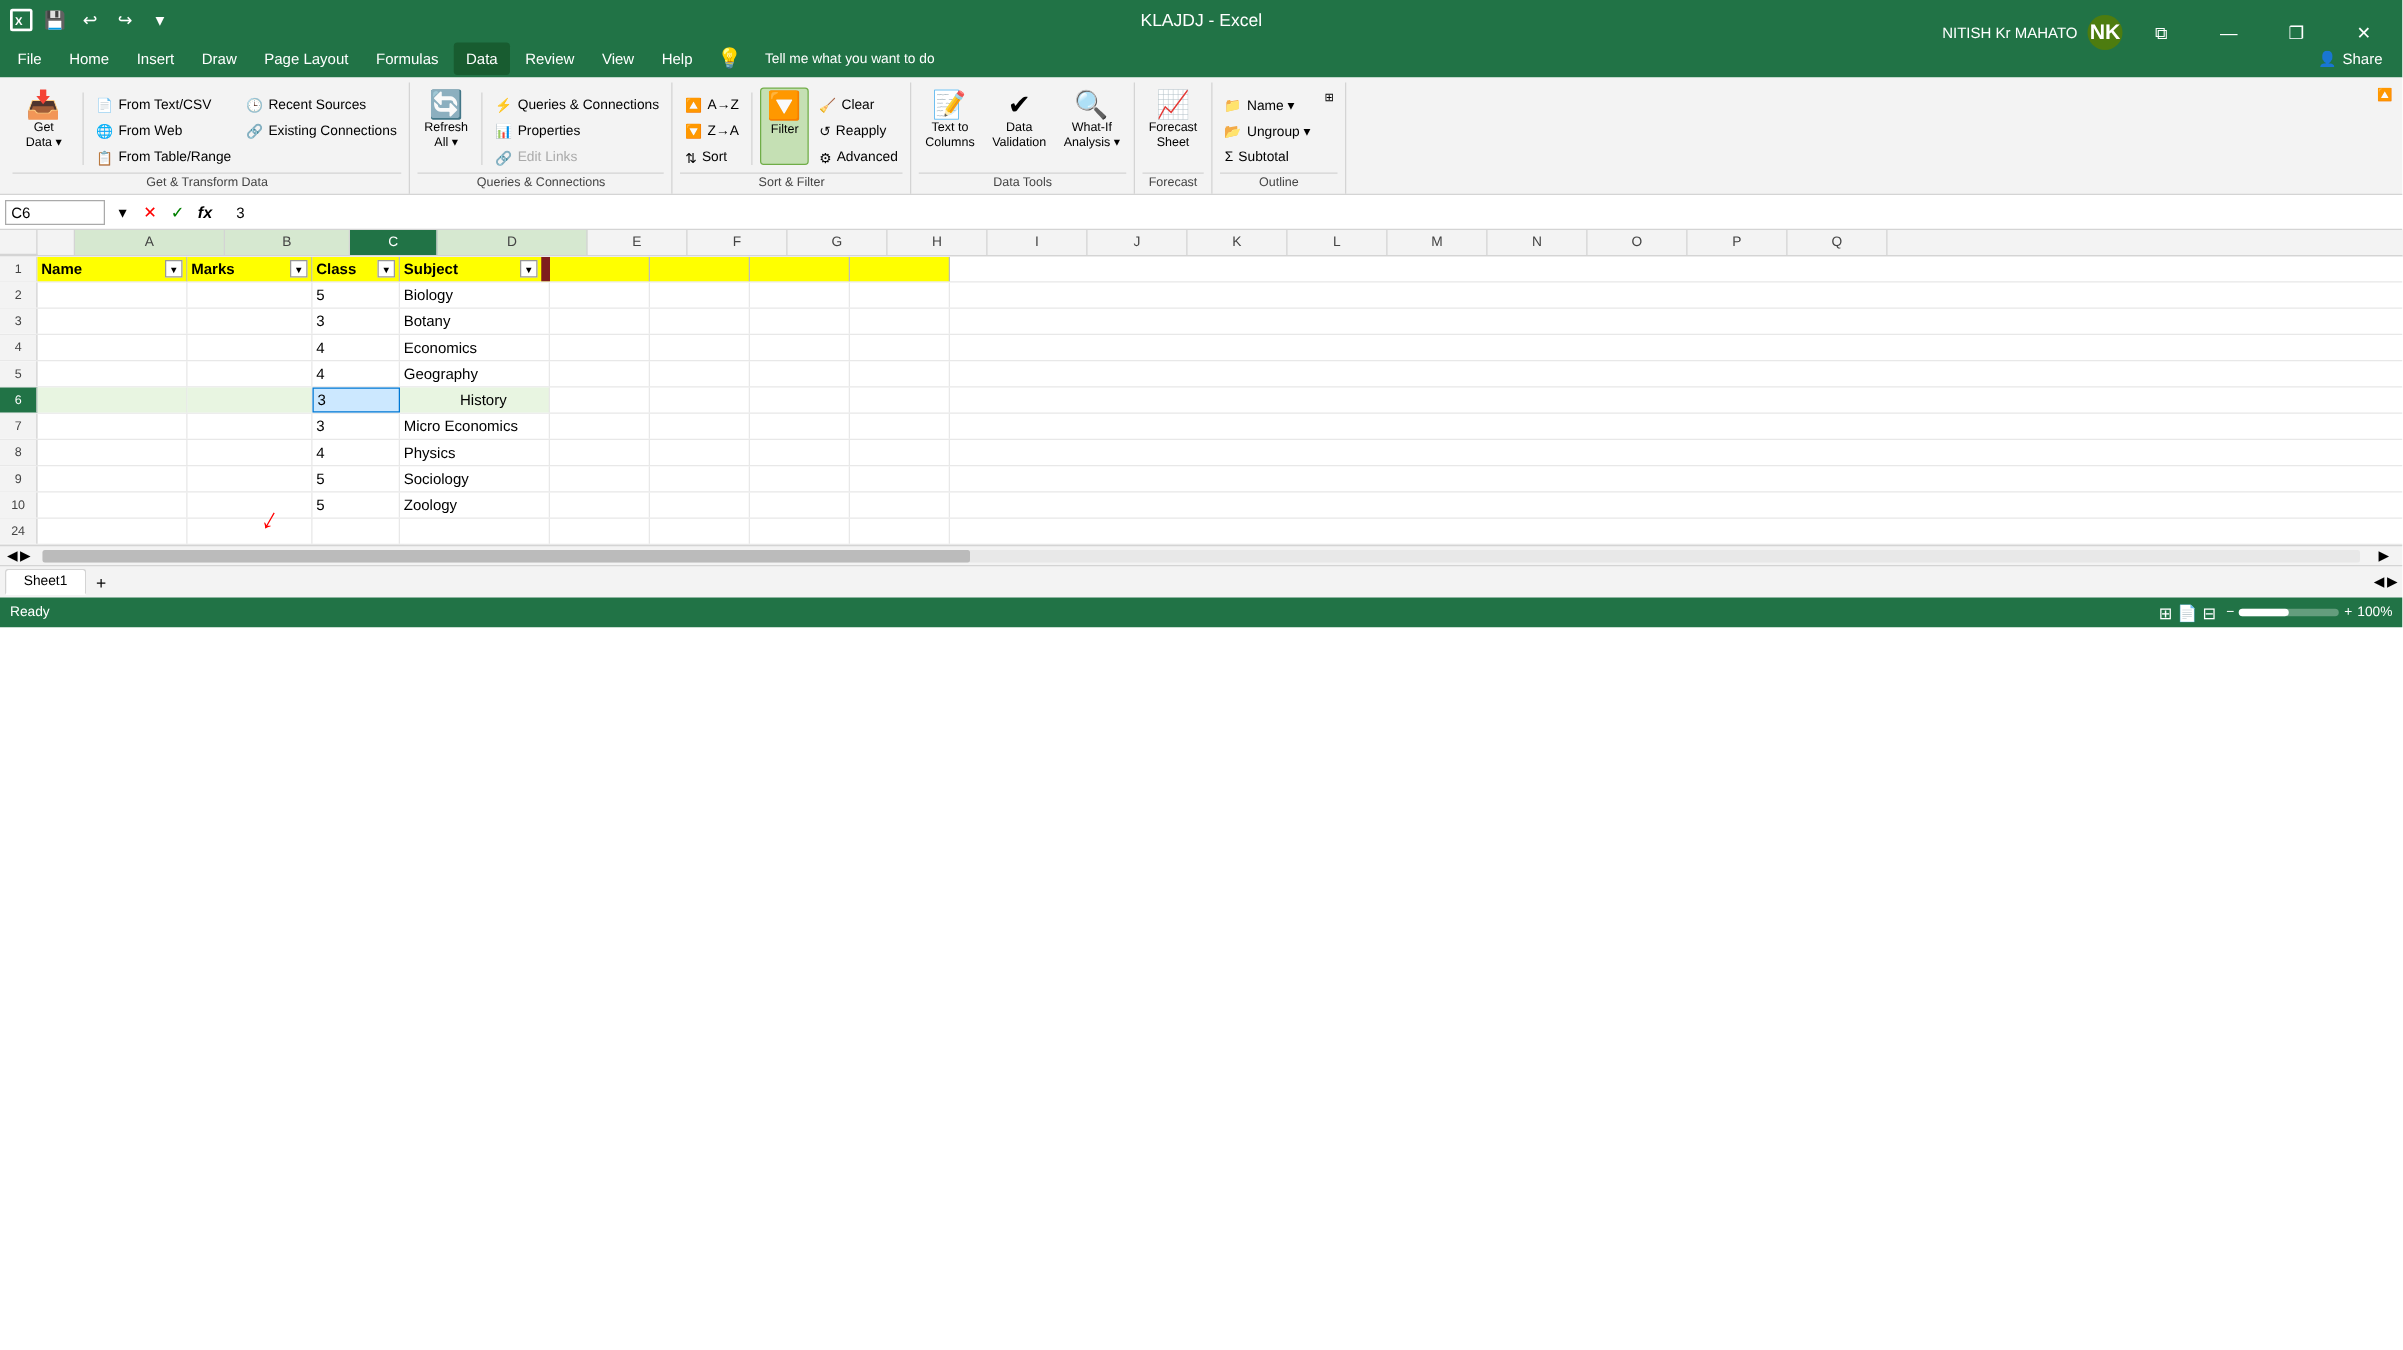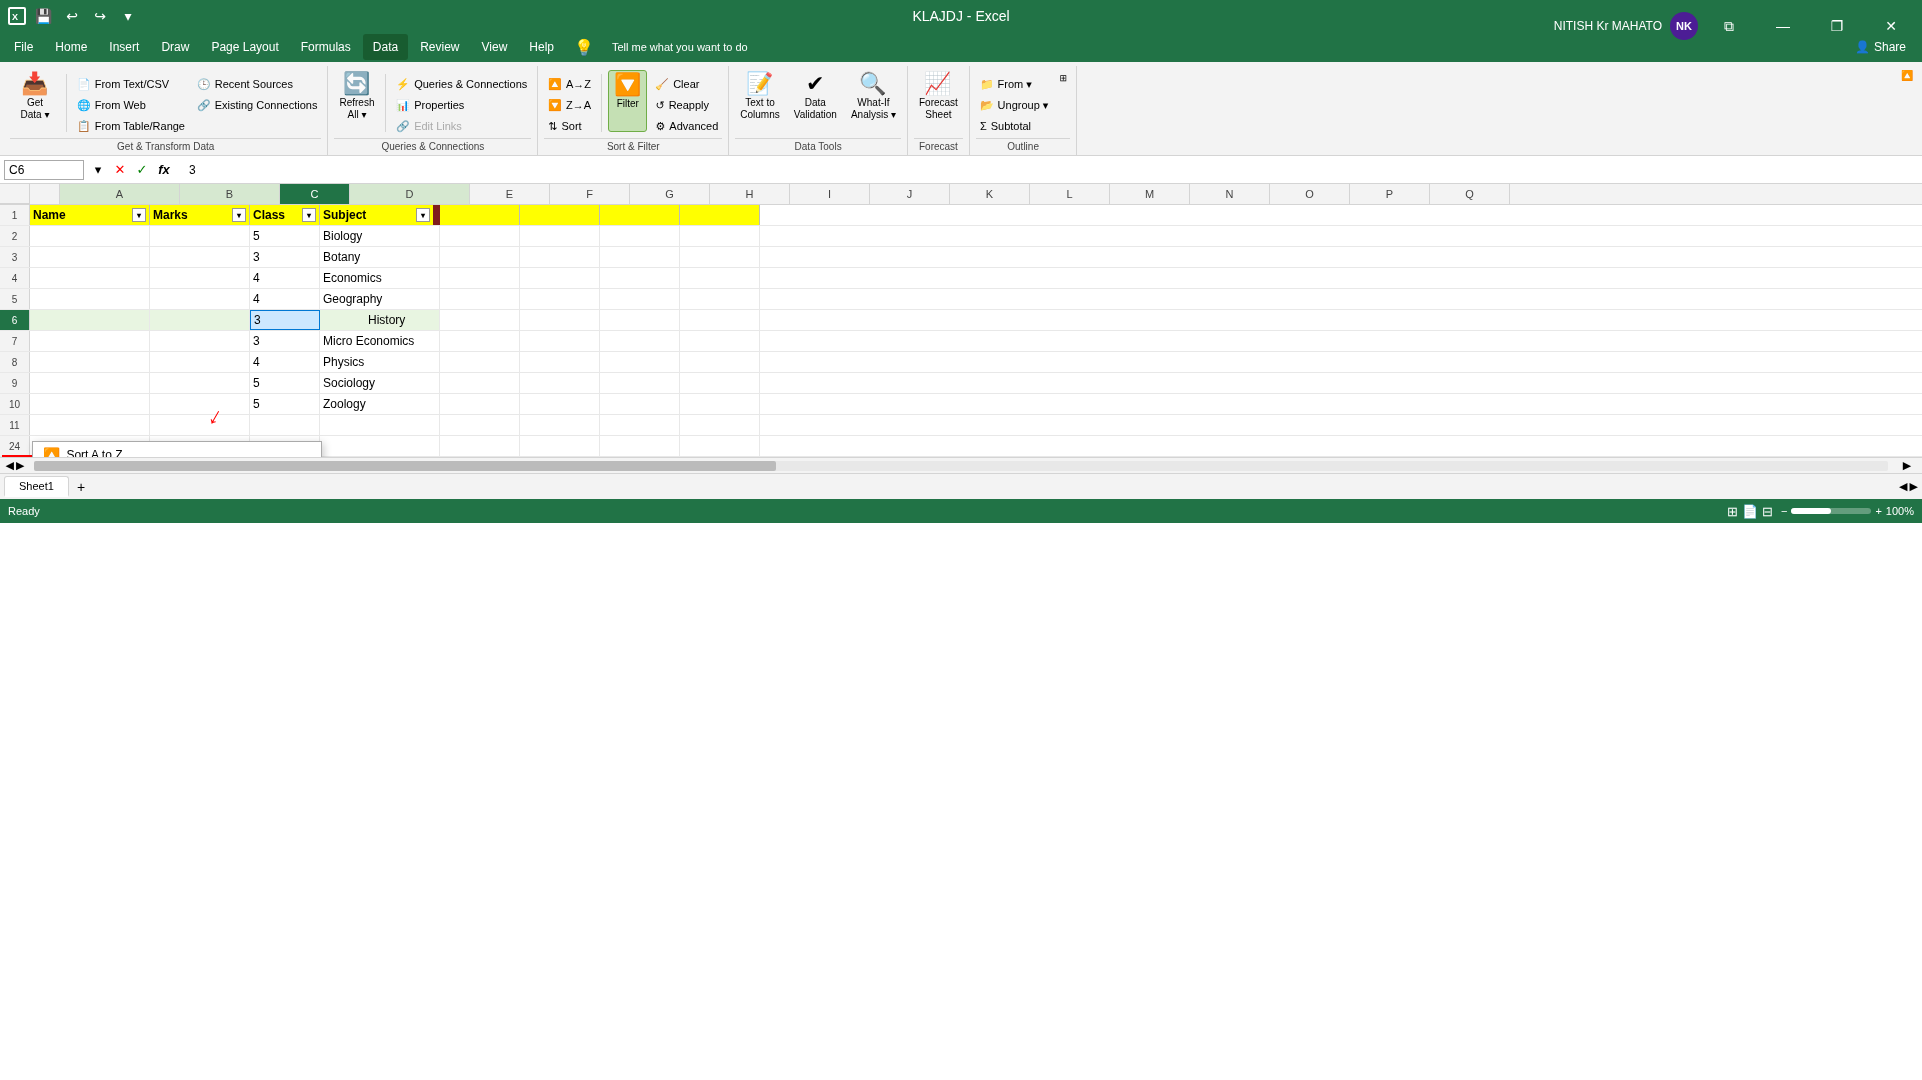--- a/index.html
+++ b/index.html
@@ -16,21 +16,21 @@
       padding: 0 8px;
     }
     .title-bar-left { display: flex; align-items: center; gap: 6px; }
     .title-bar-center { position: absolute; left: 50%; transform: translateX(-50%); font-size: 14px; }
     .title-bar-right { display: flex; align-items: center; gap: 8px; font-size: 12px; margin-top: 20px; }
     .win-btn { width: 46px; height: 32px; display: flex; align-items: center; justify-content: center; cursor: pointer; font-size: 14px; }
     .title-icon { width: 18px; height: 18px; background: #fff; border-radius: 2px; display: flex; align-items: center; justify-content: center; }
     .title-icon svg { width: 14px; height: 14px; }
     .quick-access { display: flex; gap: 4px; }
     .qa-btn { width: 24px; height: 24px; display: flex; align-items: center; justify-content: center; cursor: pointer; color: #fff; font-size: 14px; }
-    .user-badge { background: #4c1d95; border-radius: 50%; width: 28px; height: 28px; display: flex; align-items: center; justify-content: center; font-size: 11px; font-weight: bold; }
+    .user-badge { background: #4d7c0f; border-radius: 50%; width: 28px; height: 28px; display: flex; align-items: center; justify-content: center; font-size: 17px; font-weight: bold; }
 
     
     .menu-bar {
       background: #217346;
       color: #fff;
       height: 30px;
       display: flex;
       align-items: center;
       padding: 0 4px;
       gap: 2px;
@@ -520,21 +520,21 @@
       </div>
     </div>
     <div class="ribbon-group-label">Forecast</div>
   </div>
 
   <div class="ribbon-group">
     <div class="ribbon-group-content">
       <div class="ribbon-col">
         <div class="ribbon-btn-small">
           <span>📁</span>
-          <span>From ▾</span>
+          <span>Name ▾</span>
         </div>
         <div class="ribbon-btn-small">
           <span>📂</span>
           <span>Ungroup ▾</span>
         </div>
         <div class="ribbon-btn-small">
           <span>Σ</span>
           <span>Subtotal</span>
         </div>
       </div>
@@ -722,31 +722,20 @@
         <div class="cell col-B"></div>
         <div class="cell col-C">5</div>
         <div class="cell col-D">Zoology</div>
         <div class="cell"></div>
         <div class="cell"></div>
         <div class="cell"></div>
         <div class="cell"></div>
       </div>
 
       <div class="sheet-row">
-        <div class="row-header">11</div>
-        <div class="cell" style="min-width:120px;"></div>
-        <div class="cell col-B"></div>
-        <div class="cell col-C"></div>
-        <div class="cell col-D"></div>
-        <div class="cell"></div>
-        <div class="cell"></div>
-        <div class="cell"></div>
-        <div class="cell"></div>
-      </div>
-      <div class="sheet-row">
         <div class="row-header">24</div>
         <div class="cell" style="min-width:120px;"></div>
         <div class="cell col-B"></div>
         <div class="cell col-C"></div>
         <div class="cell col-D"></div>
         <div class="cell"></div>
         <div class="cell"></div>
         <div class="cell"></div>
         <div class="cell"></div>
       </div>

